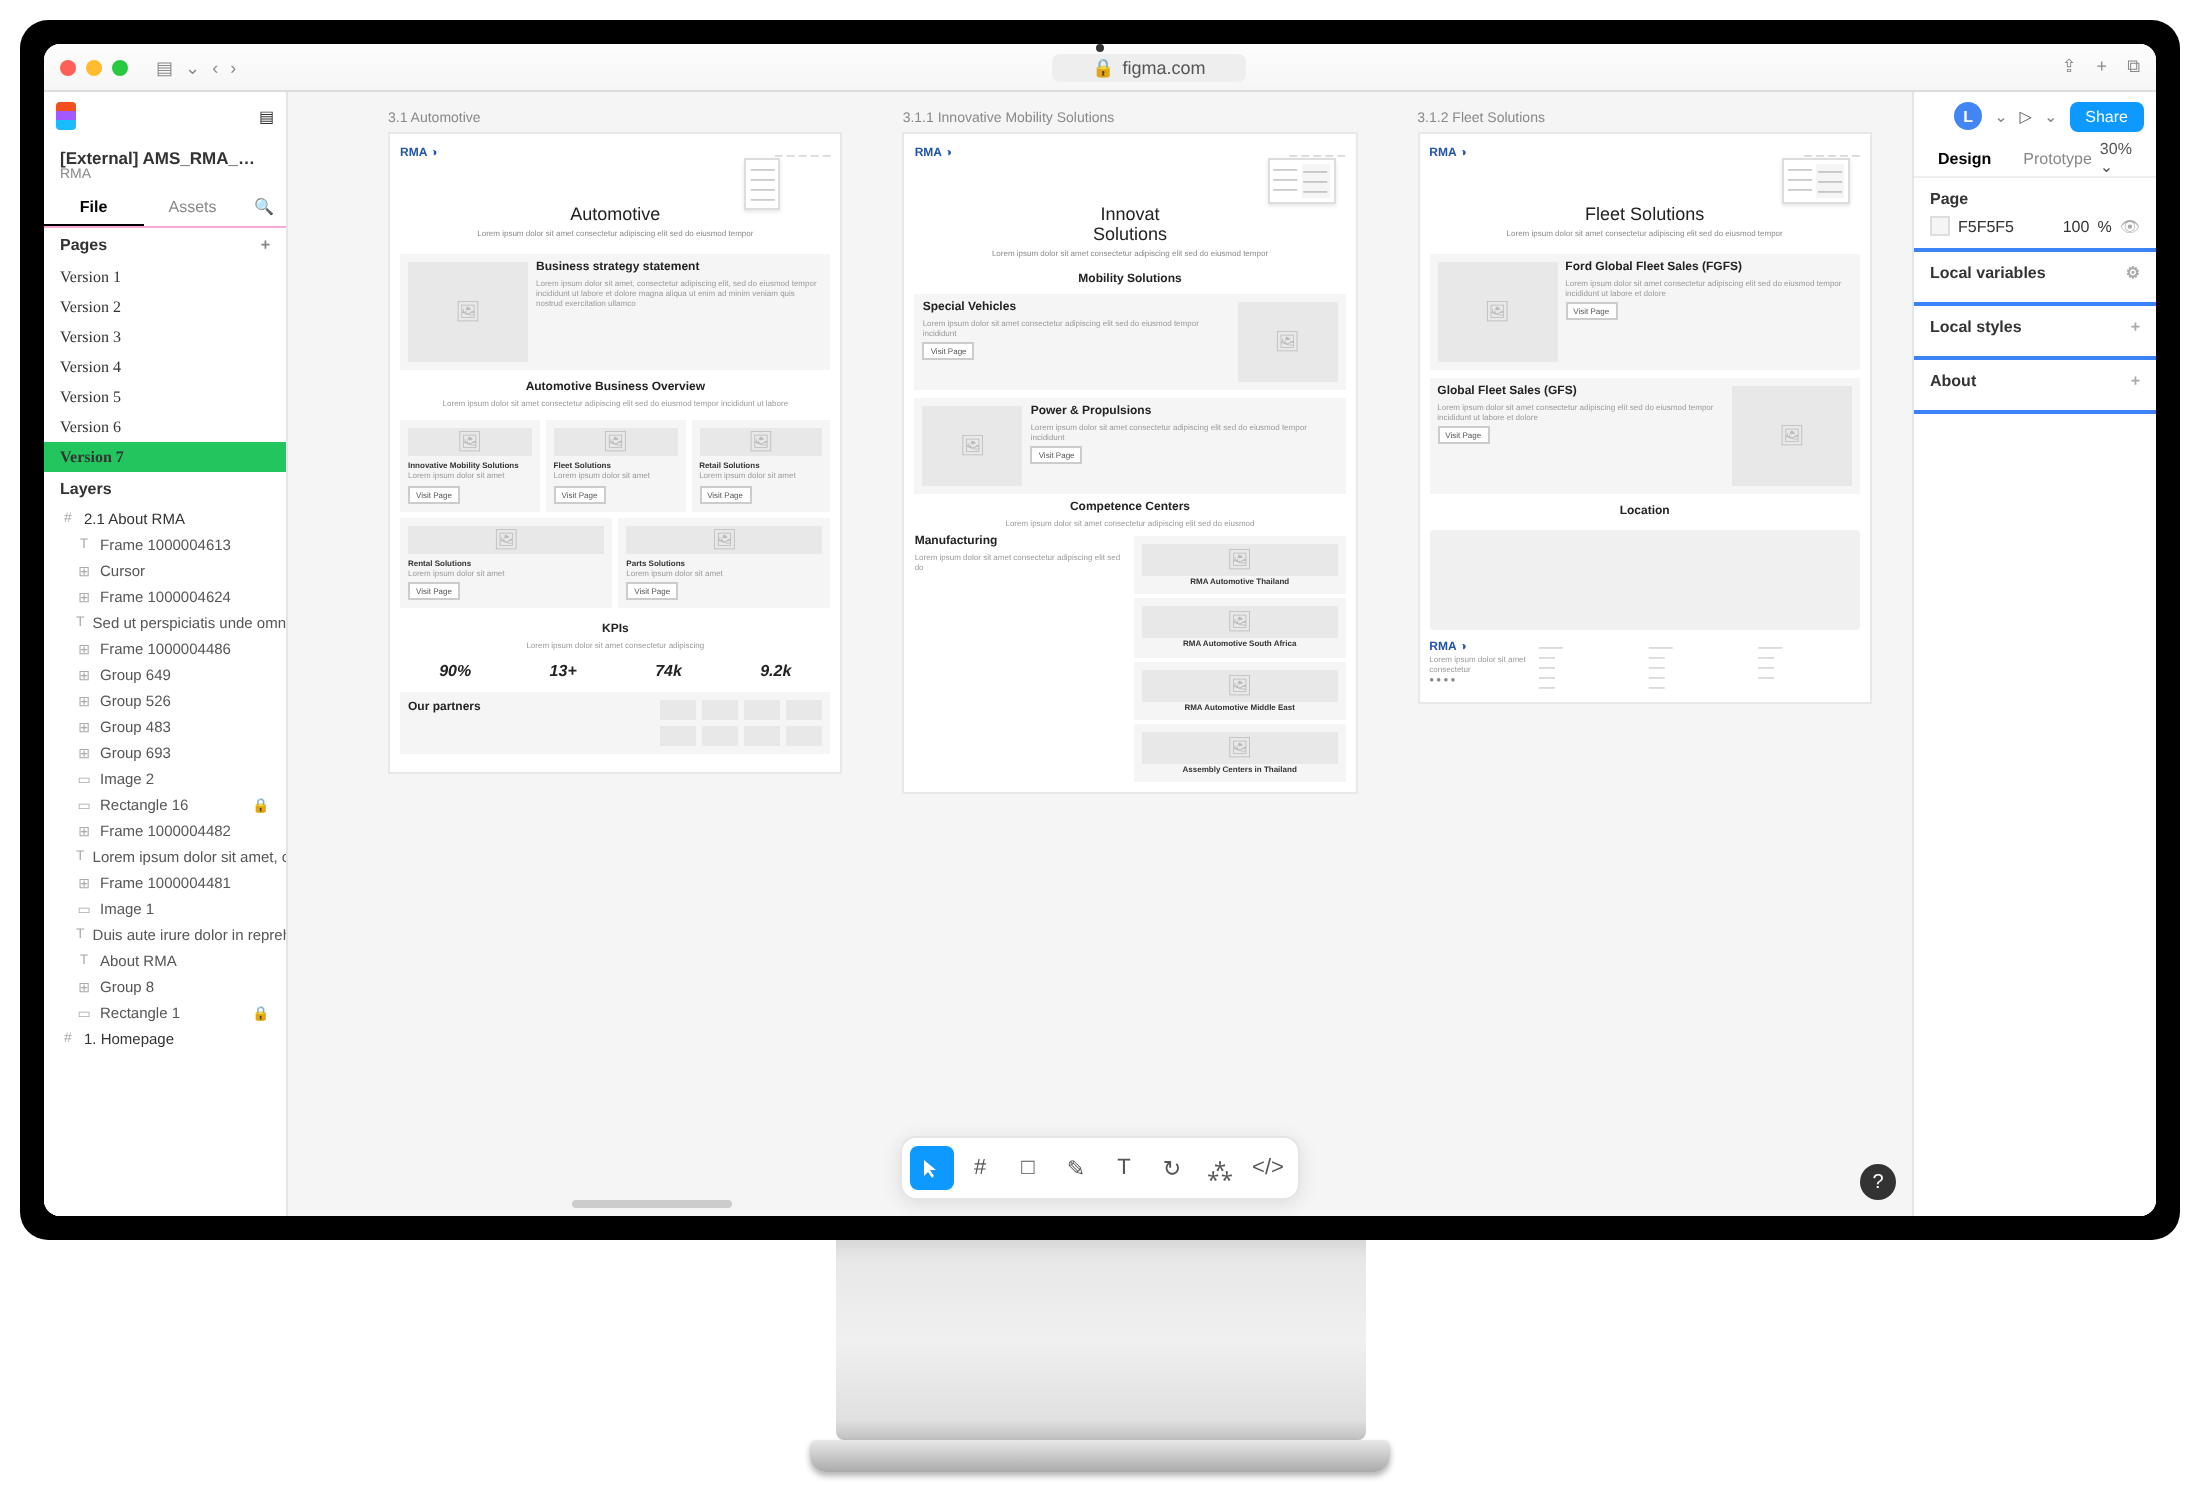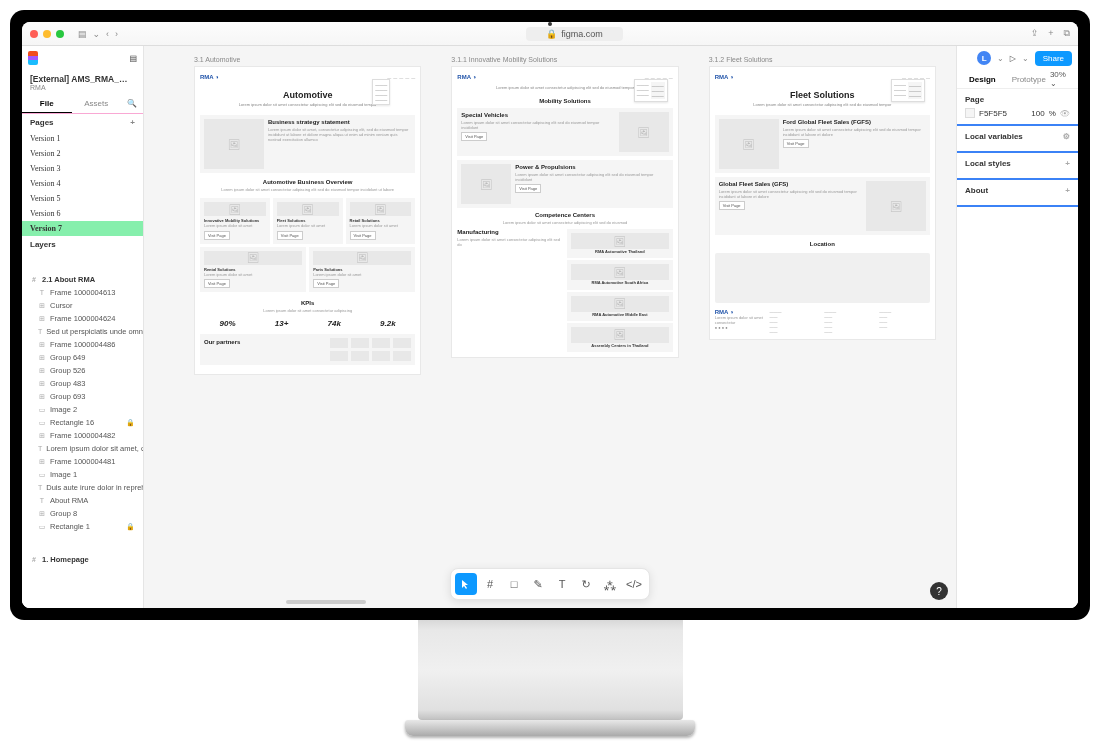--- a/index.html
+++ b/index.html
@@ -31,25 +31,25 @@
 .figma-logo { width: 10px; height: 14px; background: linear-gradient(#f24e1e 33%, #a259ff 33% 66%, #1abcfe 66%); border-radius: 2px; }
 .file-title { padding: 4px 8px 0; font-size: 8.5px; font-weight: 600; white-space: nowrap; overflow: hidden; text-overflow: ellipsis; }
 .file-sub { padding: 0 8px 4px; font-size: 7px; color: #888; }
 .tabs { display: flex; border-bottom: 1px solid #f9a8d4; text-align: center; }
 .tab { flex: 1; padding: 4px 6px; font-size: 8px; color: #888; cursor: pointer; }
 .tab.active { color: #000; font-weight: 600; border-bottom: 1.5px solid #000; }
 .search-icn { padding: 4px 6px; color: #888; }
 .sect-head { display: flex; justify-content: space-between; align-items: center; padding: 4px 8px; font-size: 8px; font-weight: 600; }
 .sect-head .plus { color: #888; cursor: pointer; }
 .page-item { padding: 3px 8px; font-size: 8px; cursor: pointer; font-family: Liberation Serif, serif; }
-.page-item.sel { background: #86efac; font-weight: 600; }
+.page-item.sel { background: #22c55e; font-weight: 600; }
 .layers { flex: 1; overflow-y: auto; }
 .layer { padding: 2px 8px 2px 16px; font-size: 7.5px; color: #555; display: flex; align-items: center; gap: 4px; white-space: nowrap; overflow: hidden; text-overflow: ellipsis; }
 .layer .li { color: #aaa; font-size: 7px; width: 8px; display: inline-block; text-align: center; }
-.layer.bold { font-weight: 700; color: #333; padding-left: 8px; margin-top: 20px; }
+.layer.bold { font-weight: 400; color: #333; padding-left: 8px; }
 .lock { margin-left: auto; font-size: 7px; color: #aaa; }
 
 
 .top-right { height: 24px; display: flex; align-items: center; justify-content: flex-end; gap: 6px; padding: 0 6px; }
 .avatar { width: 14px; height: 14px; border-radius: 50%; background: #4285f4; color: #fff; display: flex; align-items: center; justify-content: center; font-size: 8px; font-weight: 600; }
 .share-btn { background: #0d99ff; color: #fff; padding: 3px 8px; border-radius: 4px; font-size: 8px; cursor: pointer; }
 .play-icn { color: #555; cursor: pointer; }
 .rtabs { display: flex; border-bottom: 1px solid #eee; padding: 0 8px; justify-content: space-between; align-items: center; }
 .rtab { padding: 4px 4px; font-size: 8px; color: #888; cursor: pointer; }
 .rtab.active { color: #000; font-weight: 600; }
@@ -68,21 +68,21 @@
 
 .artboards { position: absolute; top: 10px; left: 50px; right: 20px; bottom: 10px; display: flex; gap: 30px; }
 .ab-col { flex: 1; }
 .ab-label { font-size: 7px; color: #888; margin-bottom: 3px; }
 .ab { background: #fff; border: 1px solid #e8e8e8; padding: 5px; font-size: 5px; color: #555; }
 .ab-header { height: 10px; display: flex; justify-content: space-between; align-items: center; margin-bottom: 3px; }
 .ab-logo { color: #2255aa; font-weight: bold; font-size: 6px; }
 .ab-nav { display: flex; gap: 2px; }
 .ab-nav span { font-size: 4px; color: #888; }
 .ab-dropdown { position:absolute; background:#fff; border:1px solid #ddd; font-size:4px; padding:2px; box-shadow:0 1px 2px rgba(0,0,0,0.1); }
-.ab-hero-title { text-align: center; font-size: 9px; font-weight: bold; color: #222; margin: 8px 0 2px; }
+.ab-hero-title { text-align: center; font-size: 9px; font-weight: normal; color: #222; margin: 20px 0 2px; }
 .ab-hero-sub { text-align: center; font-size: 4px; color: #888; margin-bottom: 8px; }
 .ab-section { background: #f5f5f5; padding: 4px; margin-bottom: 4px; }
 .ab-row { display: flex; gap: 4px; }
 .ab-imgbox { background: #e8e8e8; display: flex; align-items: center; justify-content: center; color: #bbb; font-size: 10px; }
 .ab-h { font-size: 6px; font-weight: bold; color: #222; margin-bottom: 2px; }
 .ab-p { font-size: 4px; color: #999; line-height: 1.3; }
 .ab-btn { border: 1px solid #ccc; font-size: 4px; padding: 1px 3px; display: inline-block; margin-top: 2px; background:#fff; }
 .ab-kpi { display: flex; justify-content: space-around; margin: 6px 0; }
 .ab-kpi div { font-size: 8px; font-weight: bold; color: #222; font-style: italic; }
 .ab-map { width: 100%; height: 50px; background: #f0f0f0; border-radius: 2px; }
@@ -332,20 +332,21 @@
                       <div>———</div>
                       <div>———</div>
                       <div>———</div>
                     </div>
                   <div style="background:#f5f5f5;padding:1px">
                       <div>———</div>
                       <div>———</div>
                       <div>———</div>
                     </div>
                 </div>
+                <div class="ab-hero-title"><span>Innovat</span><br><span>Solutions</span></div>
                 <div class="ab-hero-sub">Lorem ipsum dolor sit amet consectetur adipiscing elit sed do eiusmod tempor</div>
                 <div style="text-align:center;margin:4px 0">
                   <div class="ab-h">Mobility Solutions</div>
                 </div>
                 <div class="ab-row ab-section">
                   <div style="flex:1">
                     <div class="ab-h">Special Vehicles</div>
                     <div class="ab-p">Lorem ipsum dolor sit amet consectetur adipiscing elit sed do eiusmod tempor incididunt</div>
                     <span class="ab-btn">Visit Page</span>
                   </div>

